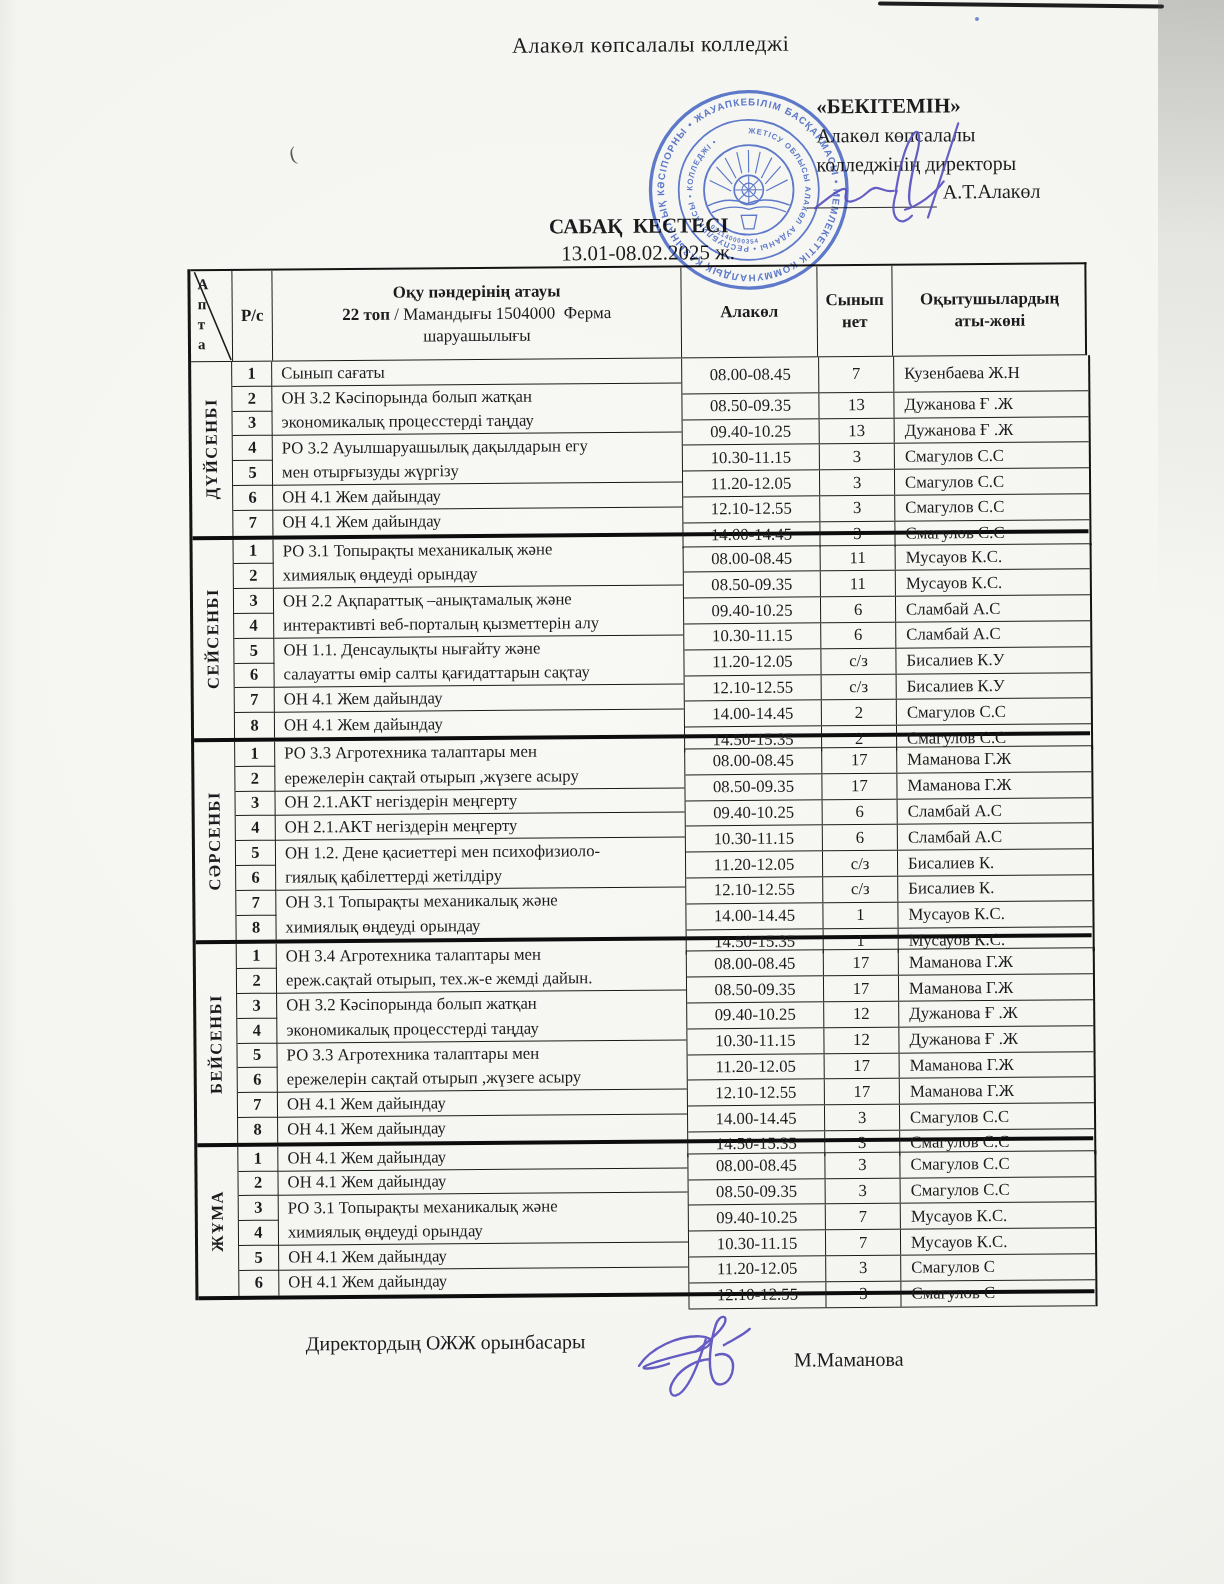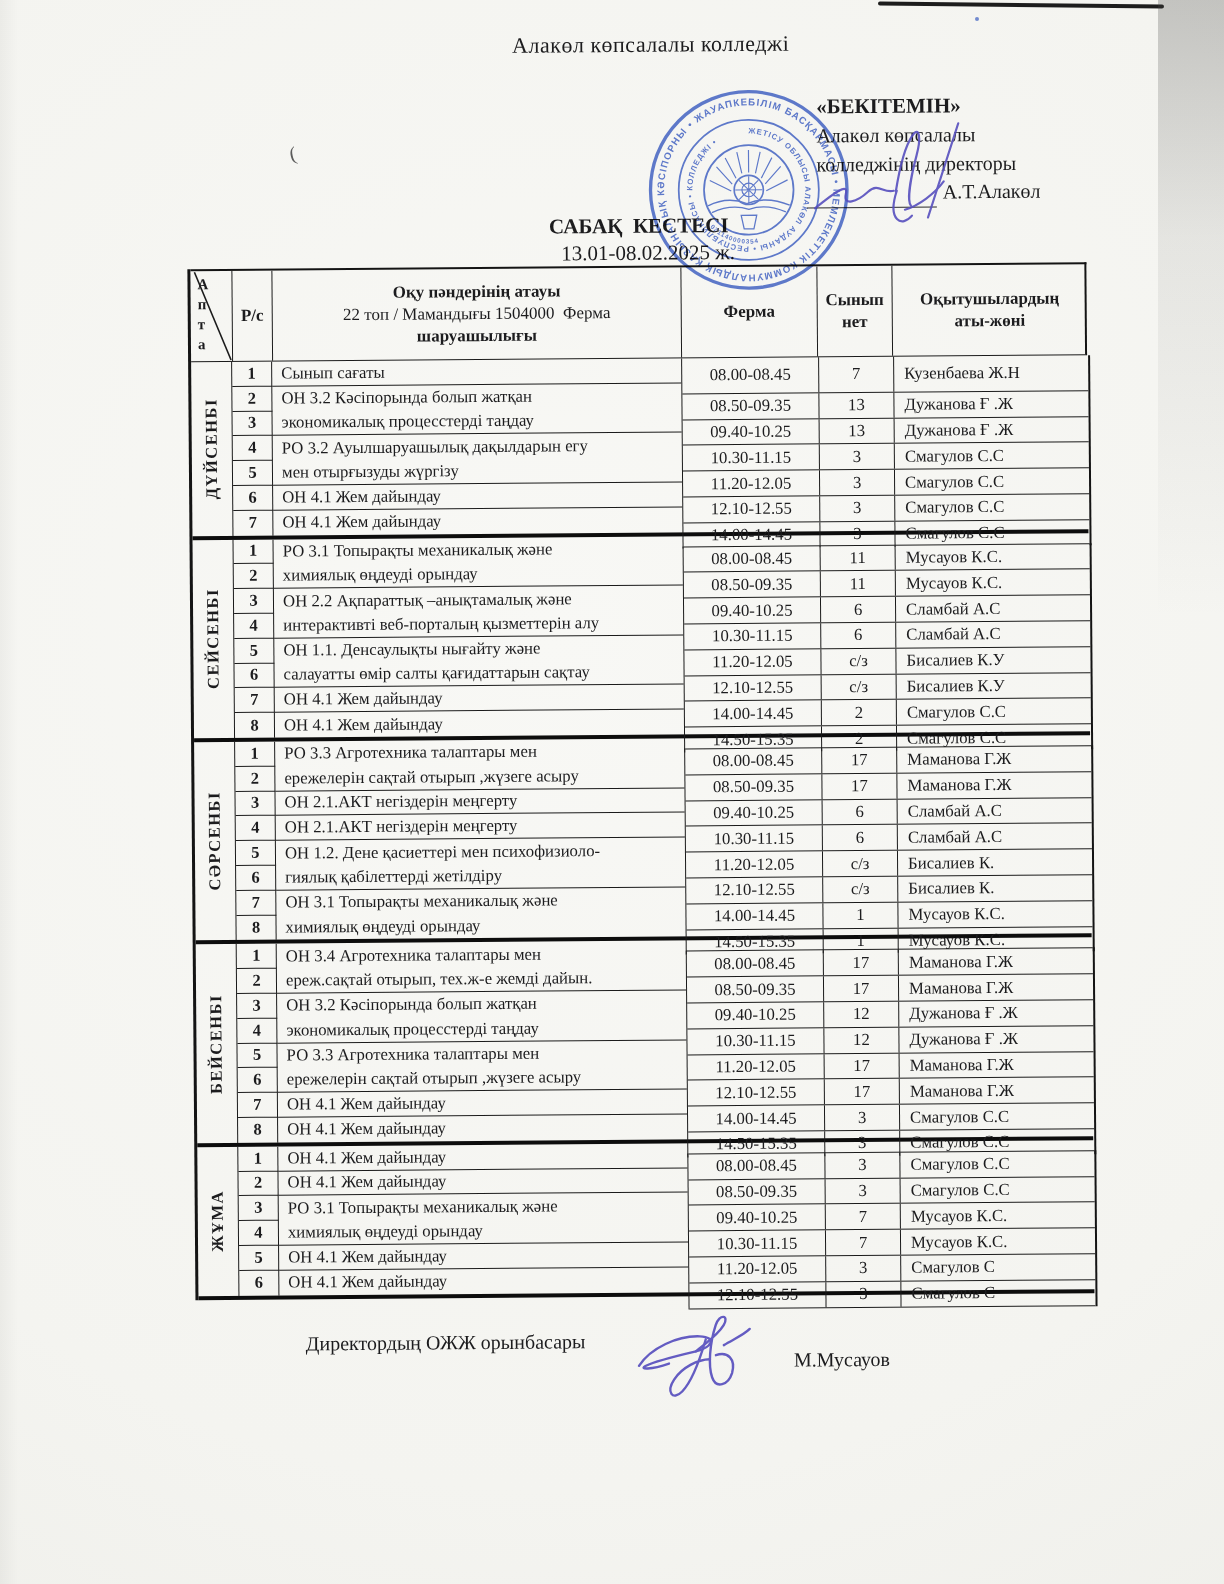--- a/index.html
+++ b/index.html
@@ -27,22 +27,22 @@
   
   .tbl{position:absolute;left:190px;top:266px;width:896px;border-left:3px solid #141414;}
   .thead{display:grid;grid-template-columns:41px 40px 409px 136px 75px 195px;height:90px;
          border-top:2.5px solid #141414;border-bottom:1.8px solid #1b1b1b;border-right:2px solid #141414;}
   .thead>div{position:relative;border-left:1.6px solid #1b1b1b;display:flex;flex-direction:column;
              align-items:center;justify-content:center;font-weight:700;font-size:17px;text-align:center;line-height:22px;}
   .thead>div:first-child{border-left:none;}
   .h-apta{font-size:15px;}
   .apta-letters{position:absolute;left:7px;top:3px;line-height:20px;font-size:15px;font-weight:700;text-align:left;}
   .h-subj .l2{font-weight:400;white-space:pre;}
-  .h-subj .l2 b{font-weight:400;text-align:center;}
-  .h-subj .l3{font-weight:700;}
+  .h-subj .l2 b{font-weight:700;text-align:center;}
+  .h-subj .l3{font-weight:400;}
 
   .day-block{position:relative;}
   .thick-top{border-top:4px solid #0d0d0d;}
   .thick-bottom{border-bottom:4px solid #0d0d0d;}
   .lgrid{position:absolute;inset:0;display:grid;grid-template-columns:41px 40px 409px;}
   .day-label{grid-column:1;display:flex;align-items:center;justify-content:center;
              border-right:1.6px solid #1b1b1b;font-weight:700;font-size:16.5px;letter-spacing:1.5px;}
   .day-label span{writing-mode:vertical-rl;transform:rotate(180deg);white-space:nowrap;}
   .ncell{grid-column:2;border-right:1.6px solid #1b1b1b;border-bottom:1.5px solid #1b1b1b;
          display:flex;align-items:center;justify-content:center;font-weight:700;font-size:16.5px;}
@@ -150,21 +150,21 @@
         </div>
         <div>
             <span>Р/с</span>
           </div>
         <div class="h-subj">
           <div>Оқу пәндерінің атауы</div>
           <div class="l2"><b>22 топ</b><span> / Мамандығы 1504000  Ферма</span></div>
           <div class="l3">шаруашылығы</div>
         </div>
         <div>
-            <span>Ферма</span>
+            <span>Алакөл</span>
           </div>
         <div>
           <div>Сынып</div>
             <div>нет</div>
         </div>
         <div>
           <div>Оқытушылардың</div>
             <div>аты-жөні</div>
         </div>
       </div>
@@ -470,21 +470,21 @@
                 <div class="tcell">12.10-12.55</div>
                 <div class="ccell">3</div>
                 <div class="pcell">Смагулов С</div>
               </div>
             </div>
           </div>
         </div>
     </div>
 
     <div class="footer-role">Директордың ОЖЖ орынбасары</div>
-    <div class="footer-name">М.Мусауов</div>
+    <div class="footer-name">М.Маманова</div>
     <svg class="sig" style="left:615px;top:1300px" width="150" height="110" viewBox="0 0 150 110">
       <g fill="none" stroke="#574fbe" stroke-width="2.4" stroke-linecap="round" opacity=".92">
         <path d="M 18 66 C 30 48 57 36 79 37 C 97 38 91 48 75 52 C 53 57 33 62 25 66 C 17 70 30 70 48 64"></path>
         <path d="M 75 52 C 85 44 97 36 103 26 C 109 16 99 14 95 26 C 89 44 87 66 91 78 C 95 90 107 86 111 74 C 115 60 107 52 95 56"></path>
         <path d="M 85 40 C 79 60 71 82 61 92 C 51 102 45 92 53 80 C 61 68 77 60 89 60"></path>
         <path d="M 103 46 C 113 40 123 36 129 30"></path>
       </g>
     </svg>
   </div>
 </div>

